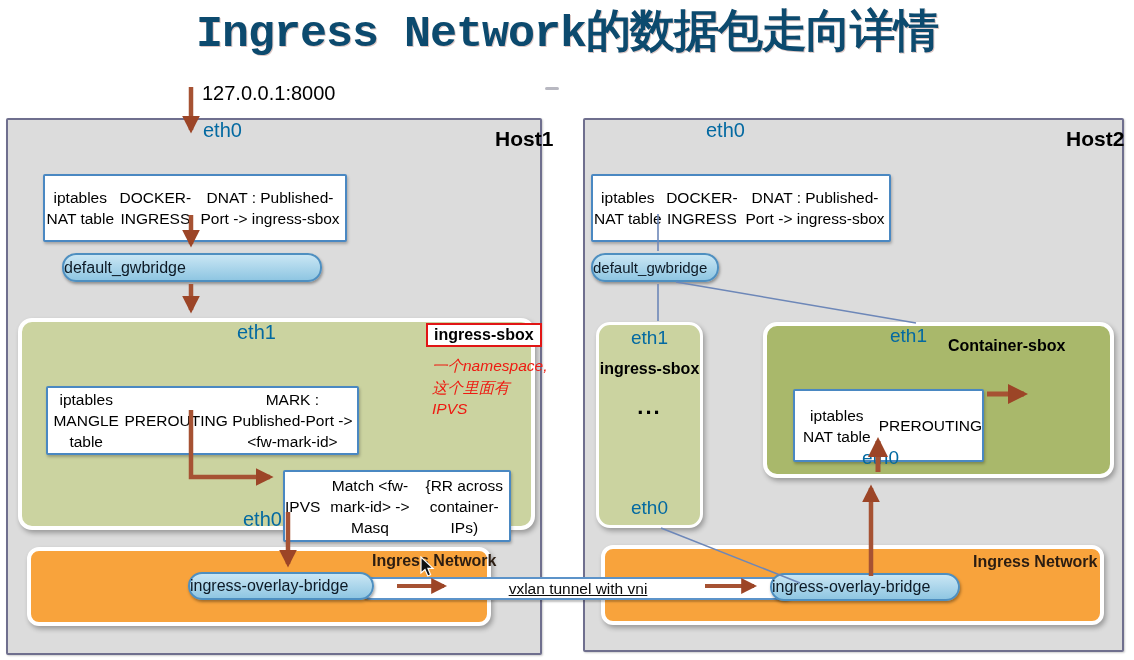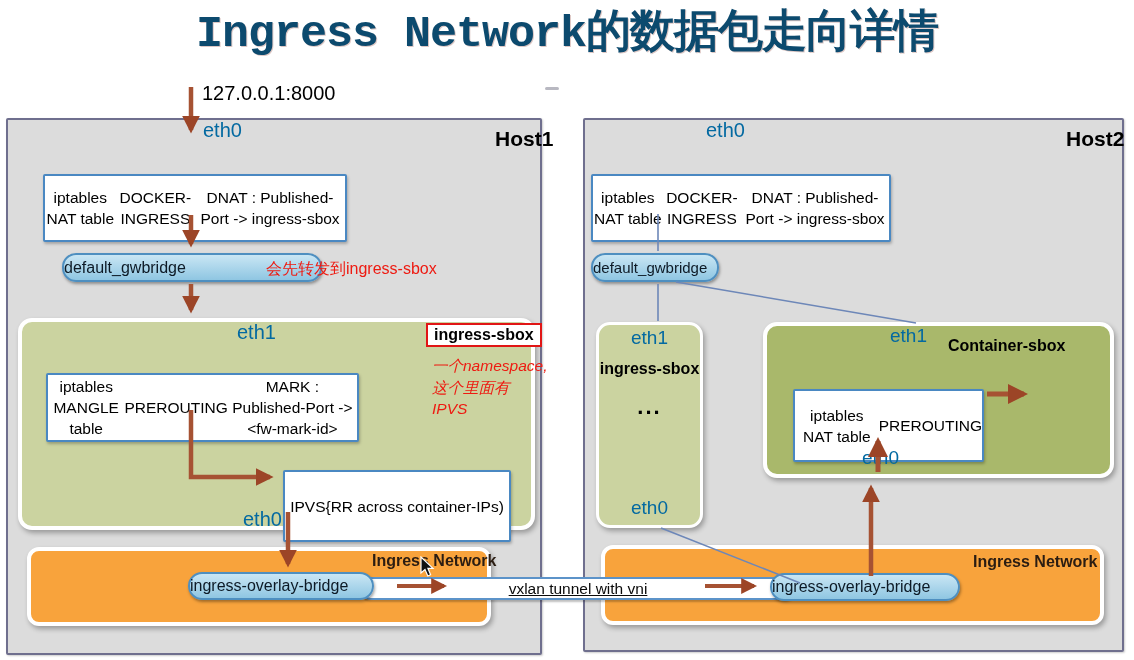--- a/index.html
+++ b/index.html
@@ -89,40 +89,40 @@
 
   <div class="abs node" style="left:43px;top:144px;width:300px;height:64px;">
     <div>iptables NAT table</div>
     <div>DOCKER-INGRESS</div>
     <div>DNAT : Published-Port -&gt; ingress-sbox</div>
   </div>
 
   <div class="abs pill" style="left:62px;top:253px;width:256px;height:25px;">
     <span>default_gwbridge</span>
   </div>
-  <div class="abs red-note inline" style="left:266px;top:258px;">会先转发到ingress-sbox</div>
 
   <div class="abs panel-green" style="left:18px;top:318px;width:509px;height:204px;"></div>
   <div class="abs eth-label" style="left:237px;top:321px;z-index:3;">eth1</div>
 
   <div class="abs sbox-name sbox-framed" style="left:426px;top:323px;">ingress-sbox</div>
   <div class="abs red-note" style="left:432px;top:355px;font-style:italic;">
     <div>一个namespace,</div>
     <div>这个里面有</div>
     <div>IPVS</div>
   </div>
 
-  <div class="abs node" style="left:46px;top:343px;width:309px;height:65px;">
+  <div class="abs node" style="left:46px;top:356px;width:309px;height:65px;">
     <div>iptables MANGLE table</div>
     <div>PREROUTING</div>
     <div>MARK : Published-Port -&gt; &lt;fw-mark-id&gt;</div>
   </div>
 
   <div class="abs node" style="left:283px;top:440px;width:224px;height:68px;">
     <div>IPVS</div>
+    <div>Match &lt;fw-mark-id&gt; -&gt; Masq</div>
     <div>{RR across container-IPs)</div>
   </div>
   <div class="abs eth-label" style="left:243px;top:508px;z-index:3;">eth0</div>
 
   <div class="abs panel-orange" style="left:27px;top:547px;width:456px;height:71px;"></div>
   <div class="abs net-label" style="left:372px;top:552px;z-index:3;">Ingress Network</div>
   <div class="abs pill" style="left:188px;top:572px;width:182px;height:24px;">
     <span>ingress-overlay-bridge</span>
   </div>
 

